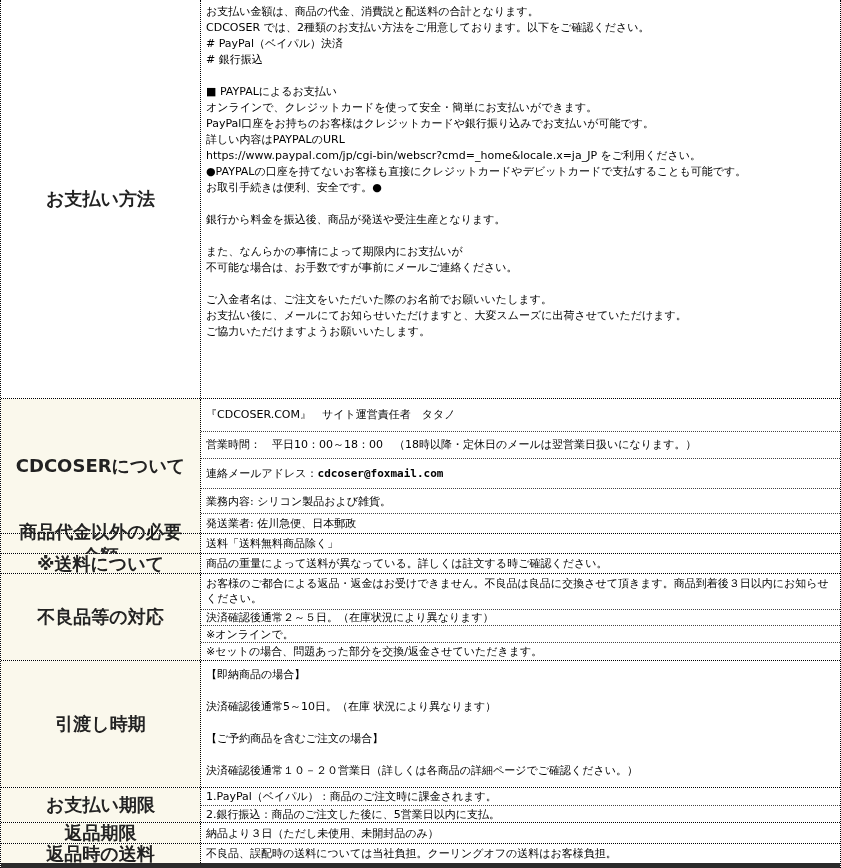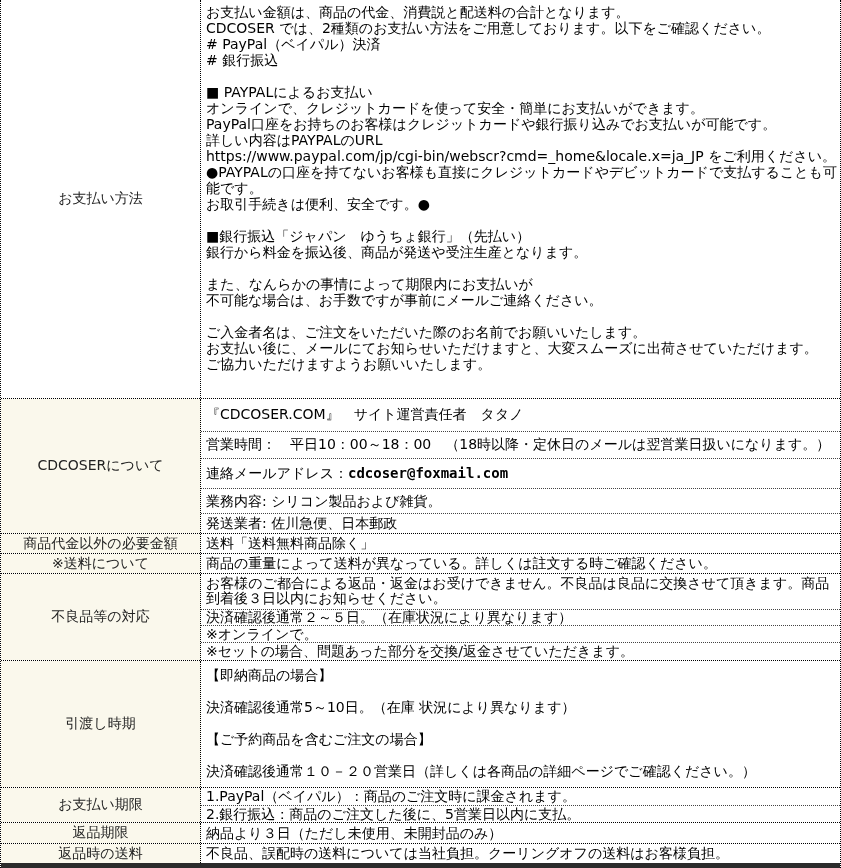--- a/index.html
+++ b/index.html
@@ -8,25 +8,25 @@
   .page {
     width:841px; height:868px; overflow:hidden; background:#fff;
     border-left:1px dotted #000; border-right:1px dotted #000;
   }
   .section { display:flex; width:100%; }
   .section + .section { border-top:1px dotted #000; }
   .label-cell {
     width:200px; flex:0 0 200px;
     border-right:1px dotted #000;
     display:flex; align-items:center; justify-content:center;
-    font-weight:normal; font-size:14px; color:#222;
+    font-weight:bold; font-size:18px; color:#222;
     background:#faf8ec; text-align:center; padding:0 14px;
   }
   .label-white { background:#ffffff; }
-  .content-cell { flex:1 1 auto; min-width:0; font-size:14px; overflow:hidden; }
+  .content-cell { flex:1 1 auto; min-width:0; font-size:11px; overflow:hidden; }
   .text-block { padding:4px 2px 0 5px; }
   .line { line-height:16px; min-height:16px; white-space:nowrap; }
   .wrap-lines .line { white-space:normal; }
   .sub-rows { display:flex; flex-direction:column; height:100%; }
   .sub-row {
     display:flex; align-items:center; padding:0 2px 0 5px;
     line-height:15px; overflow:hidden;
   }
   .sub-row + .sub-row { border-top:1px dotted #444; }
   .single { display:flex; align-items:center; padding:0 1px 0 5px; line-height:15px; }
@@ -62,21 +62,20 @@
           <div class="line"># 銀行振込</div>
           <div class="line">&nbsp;</div>
           <div class="line">■ PAYPALによるお支払い</div>
           <div class="line">オンラインで、クレジットカードを使って安全・簡単にお支払いができます。</div>
           <div class="line">PayPal口座をお持ちのお客様はクレジットカードや銀行振り込みでお支払いが可能です。</div>
           <div class="line">詳しい内容はPAYPALのURL</div>
           <div class="line">https://www.paypal.com/jp/cgi-bin/webscr?cmd=_home&amp;locale.x=ja_JP をご利用ください。</div>
           <div class="line">●PAYPALの口座を持てないお客様も直接にクレジットカードやデビットカードで支払することも可能です。</div>
           <div class="line">お取引手続きは便利、安全です。●</div>
           <div class="line">&nbsp;</div>
-          <div class="line">■銀行振込「ジャパン　ゆうちょ銀行」（先払い）</div>
           <div class="line">銀行から料金を振込後、商品が発送や受注生産となります。</div>
           <div class="line">&nbsp;</div>
           <div class="line">また、なんらかの事情によって期限内にお支払いが</div>
           <div class="line">不可能な場合は、お手数ですが事前にメールご連絡ください。</div>
           <div class="line">&nbsp;</div>
           <div class="line">ご入金者名は、ご注文をいただいた際のお名前でお願いいたします。</div>
           <div class="line">お支払い後に、メールにてお知らせいただけますと、大変スムーズに出荷させていただけます。</div>
           <div class="line">ご協力いただけますようお願いいたします。</div>
         </div>
     </div>

